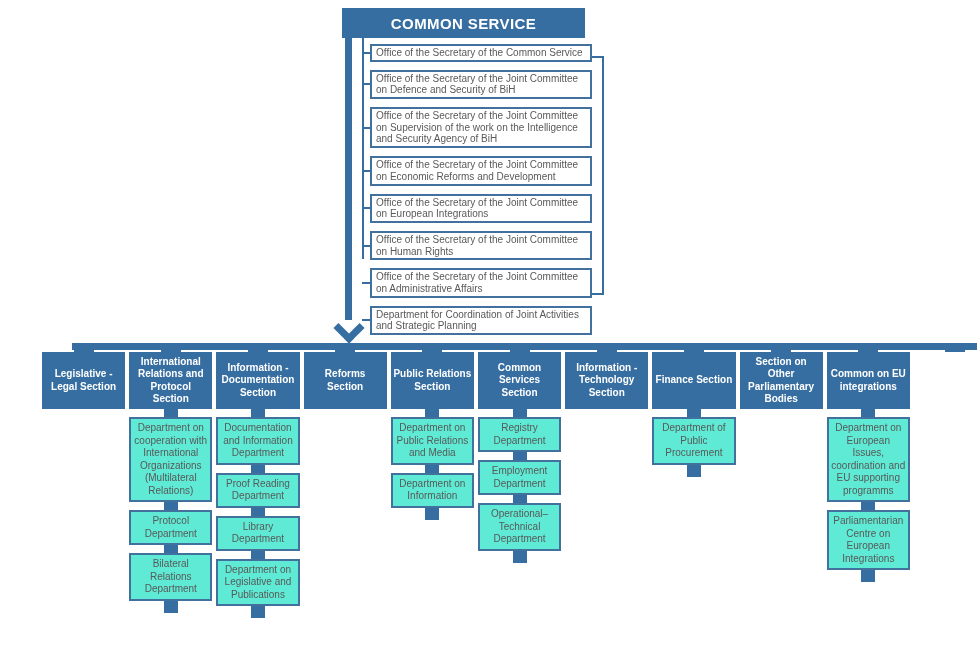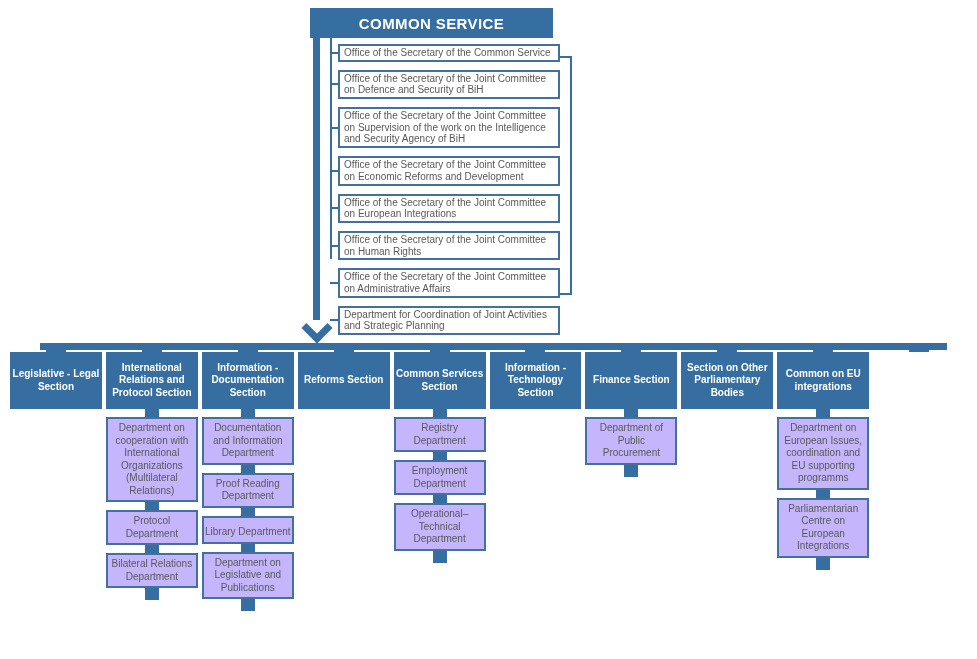--- a/index.html
+++ b/index.html
@@ -3,21 +3,21 @@
 <meta charset="utf-8">
 <title>Organizational Chart</title>
 <style>
   :root{
     --blue:#376EA1;
     --border:#41719C;
     --gray:#595959;
   }
   html,body{margin:0;padding:0;background:#fff;}
   body{width:977px;height:659px;position:relative;font-family:"Liberation Sans",sans-serif;overflow:hidden;}
-  .canvas{position:absolute;inset:0;}
+  .canvas{position:absolute;inset:0;margin-left:32px;}
 
   
   .header-box{
     position:absolute;left:310px;top:8px;width:243px;height:30px;
     background:var(--blue);color:#fff;font-weight:bold;font-size:15px;
     display:flex;align-items:center;justify-content:center;letter-spacing:.4px;
   }
 
   
   .trunk{position:absolute;left:313px;top:36px;width:7px;height:284px;background:var(--blue);}
@@ -48,21 +48,21 @@
   .column{flex:1 1 0;min-width:0;display:flex;flex-direction:column;align-items:center;}
   .tab-top{width:20px;height:9px;background:var(--blue);}
   .section-box{
     width:100%;height:57px;box-sizing:border-box;background:var(--blue);color:#fff;
     font-weight:bold;font-size:10px;line-height:1.25;text-align:center;
     display:flex;align-items:center;justify-content:center;padding:0 2px;
   }
   .tab-mid{width:14px;height:8px;background:var(--blue);}
   .tab-end{width:14px;height:12px;background:var(--blue);}
   .dept-box{
-    width:100%;box-sizing:border-box;border:2px solid var(--border);background:#c4b5fd;
+    width:100%;box-sizing:border-box;border:2px solid var(--border);background:#5eead4;
     color:var(--gray);font-size:10px;line-height:1.25;text-align:center;
     display:flex;align-items:flex-end;justify-content:center;padding:3px 1px;min-height:28px;
   }
 </style>
 </head>
 <body>
 
 <div class="canvas">
 
   <div class="header-box">
@@ -140,20 +140,35 @@
         </div>
         <div class="column">
           <div class="tab-top"></div>
           <div class="section-box">
             <span>Reforms Section</span>
           </div>
         </div>
         <div class="column">
           <div class="tab-top"></div>
           <div class="section-box">
+            <span>Public Relations Section</span>
+          </div>
+          <div class="tab-mid"></div>
+          <div class="dept-box">
+            <span>Department on Public Relations and Media</span>
+          </div>
+          <div class="tab-mid"></div>
+          <div class="dept-box">
+            <span>Department on Information</span>
+          </div>
+          <div class="tab-end"></div>
+        </div>
+        <div class="column">
+          <div class="tab-top"></div>
+          <div class="section-box">
             <span>Common Services Section</span>
           </div>
           <div class="tab-mid"></div>
           <div class="dept-box">
             <span>Registry Department</span>
           </div>
           <div class="tab-mid"></div>
           <div class="dept-box">
             <span>Employment Department</span>
           </div>

